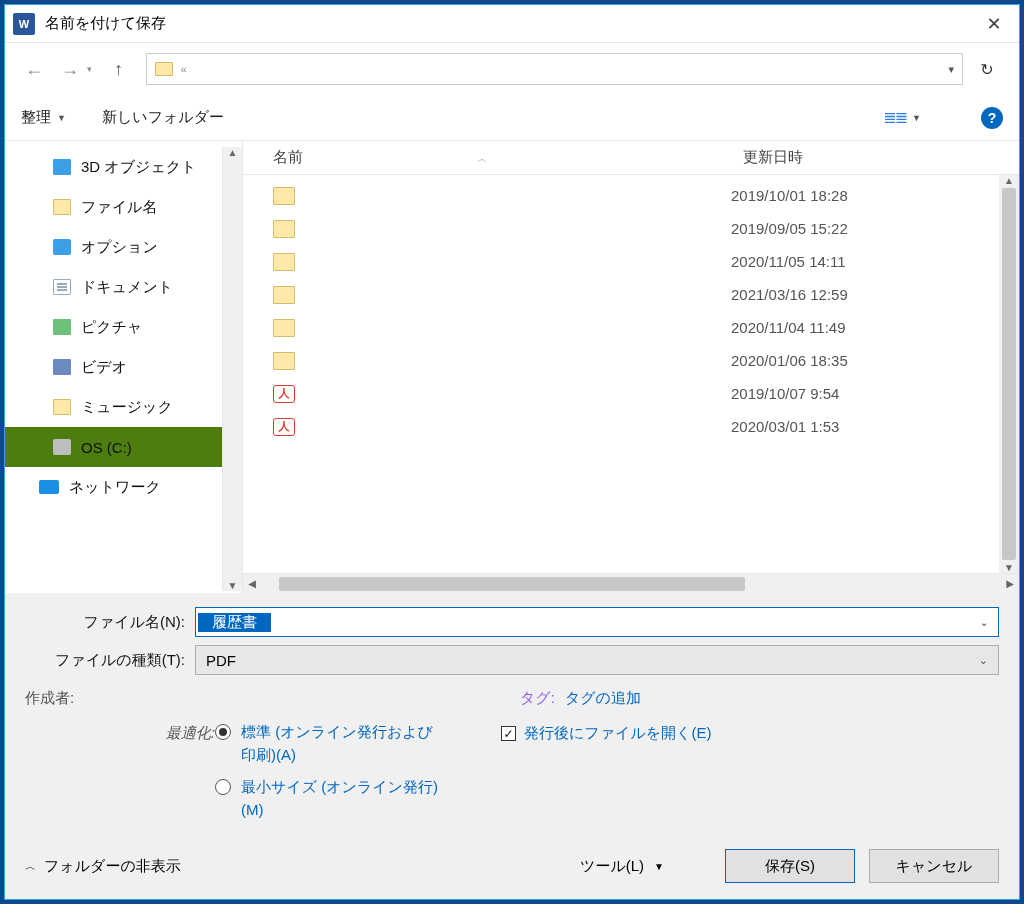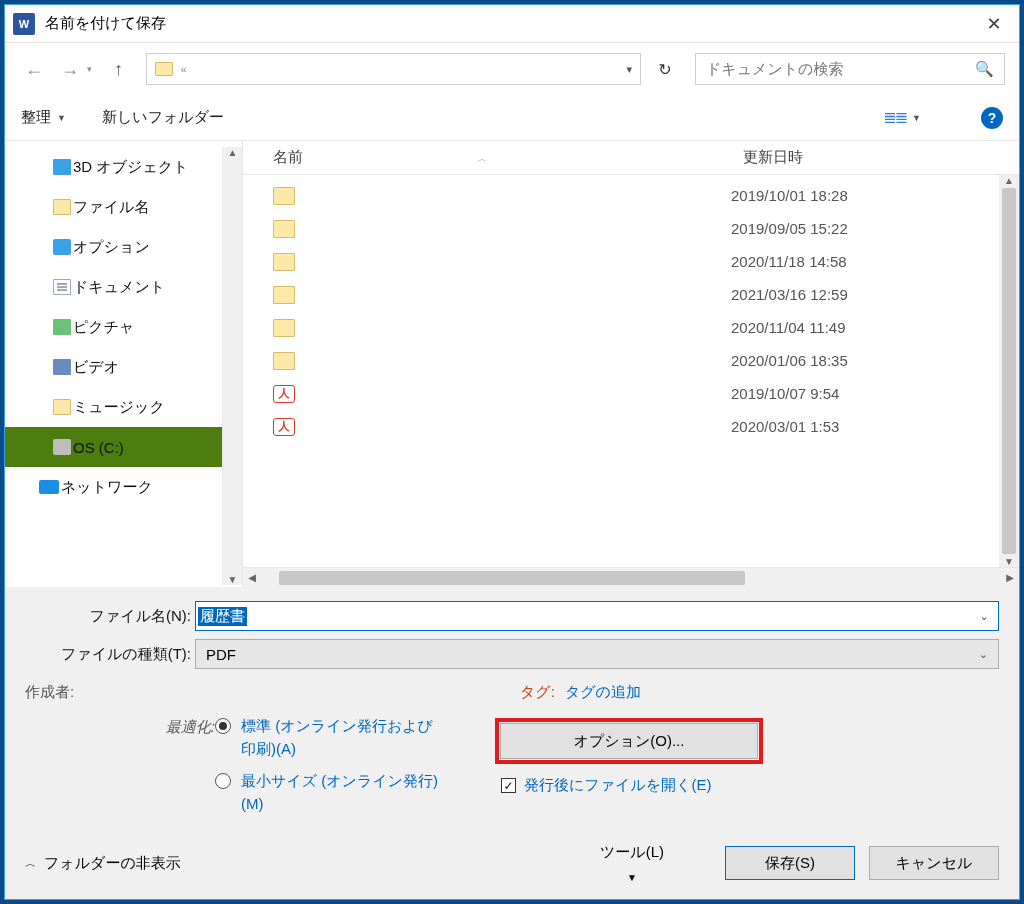--- a/index.html
+++ b/index.html
@@ -65,21 +65,21 @@
     display:flex; align-items:center; justify-content:center; font-size:14px; font-weight:bold; margin-left:24px;
   }
   
   .main { flex:1; display:flex; min-height:0;}
   .tree {
     width: 238px; border-right:1px solid #e7e7e7; padding:6px 0 2px 0;
     display:flex; flex-direction:column; overflow:hidden;
   }
   .tree-list { flex:1;}
   .tree-item {
-    height:40px; display:flex; align-items:center; gap:2px;
+    height:40px; display:flex; align-items:center; gap:10px;
     padding-left:48px; font-size:15px; color:#111;
   }
   .tree-item.sel { background:#4d7c0f;}
   .tree-item.net { padding-left:34px;}
   .tree-ico { width:18px; height:16px; display:inline-block;}
   .ico-folder { background:#ffe9a8; border:1px solid #d9b96b; border-radius:1px;}
   .ico-blue { background:#3aa0e8; border-radius:2px;}
   .ico-doc { background:#fff; border:1px solid #9ab; border-radius:1px; position:relative;}
   .ico-doc::after{content:""; position:absolute; left:3px; right:3px; top:3px; height:2px; background:#9ab; box-shadow:0 3px 0 #9ab, 0 6px 0 #9ab;}
   .ico-pic { background:#6bc07a; border-radius:1px;}
@@ -123,35 +123,35 @@
     height:20px; background:#f0f0f0; display:flex; align-items:center; font-size:10px; color:#666;
     border-top:1px solid #e7e7e7;
   }
   .hscroll .hthumb { height:14px; background:#c7c7c7; border-radius:2px; margin:0 2px; width:60%; margin-left:18px;}
   .hscroll .harr { width:18px; text-align:center;}
   
   .bottom {
     background:#f0f0f0; padding:14px 20px 8px 20px;
   }
   .formrow { display:flex; align-items:center; margin-bottom:8px;}
-  .formrow .lbl { width:170px; text-align:right; padding-right:4px; font-size:15px; color:#111;}
+  .formrow .lbl { width:170px; text-align:right; padding-right:10px; font-size:15px; color:#111;}
   .fn-input {
     flex:1; height:30px; border:1px solid #0067c0; background:#fff; display:flex; align-items:center;
     padding:0 2px 0 2px;
   }
-  .fn-input .seltext { background:#0067c0; color:#fff; padding:0 2px;}
+  .fn-input .seltext { background:#0067c0; color:#fff; padding:0 14px;}
   .fn-input .dd { margin-left:auto; width:24px; text-align:center; color:#555; font-size:11px;}
   .ft-select {
     flex:1; height:30px; border:1px solid #adadad; background:#e7e7e7; display:flex; align-items:center;
     padding:0 10px;
   }
   .ft-select .dd { margin-left:auto; color:#555; font-size:11px;}
   .metarow { display:flex; padding:6px 0 10px 0; font-size:15px;}
   .metarow .author-lbl { width:195px; padding-right:6px; color:#555;}
-  .metarow .tag-lbl { margin-left:300px; color:#c2410c;}
+  .metarow .tag-lbl { margin-left:300px; color:#8b5cf6;}
   .metarow .tag-link { color:#0067c0; margin-left:10px;}
   .optarea { display:flex; padding:6px 0 0 0;}
   .optarea .optleft { width:470px; padding-left:120px;}
   .optarea .optlabel { color:#555; display:inline-block; width:70px; text-align:right; vertical-align:top;font-style:italic;}
   .radio-row { display:flex; align-items:flex-start; gap:10px; margin-bottom:10px; margin-left:70px;}
   .radio-row:first-of-type { margin-top:-22px;}
   .radio {
     width:16px; height:16px; border:1px solid #555; border-radius:50%; margin-top:3px;
     display:flex; align-items:center; justify-content:center; background:#fff;
   }
@@ -170,21 +170,21 @@
   }
   .chk-lbl { color:#0067c0;}
   
   .footer {
     background:#f0f0f0; padding:10px 20px 16px 20px;
     display:flex; align-items:center;
   }
   .hide-folders { display:flex; align-items:center; gap:8px; font-size:15px;}
   .hide-folders .caret { font-size:11px;}
   .footer .flex { flex:1;}
-  .tools { display:flex; align-items:center; gap:10px; margin-right:20px; font-size:15px;flex-direction:column;}
+  .tools { display:flex; align-items:center; gap:10px; margin-right:20px; font-size:15px;}
   .tools .tdrop { font-size:10px;}
   .btn {
     width:130px; height:34px; background:#e1e1e1; border:1px solid #adadad;
     display:flex; align-items:center; justify-content:center; font-size:15px; margin-left:14px;
   }
   .btn.primary { border:1px solid #0067c0;margin-left:41px;}
 </style>
 </head>
 <body>
 
@@ -201,24 +201,20 @@
     <div class="nav-btn">→</div>
     <div class="dropdown-tiny">▾</div>
     <div class="nav-btn enabled">↑</div>
     <div class="addressbar">
       <span class="folder-ico"></span>
       <span class="chev">«</span>
       <span class="spacer"></span>
       <span class="addr-drop">▾</span>
     </div>
     <div class="refresh">↻</div>
-    <div class="searchbox">
-      <span class="ph">ドキュメントの検索</span>
-      <span class="sicon">🔍</span>
-    </div>
   </div>
 
   <div class="toolbar">
     <div class="titem">
       <span>整理</span>
       <span class="tdrop">▼</span>
     </div>
     <div class="titem">
       <span>新しいフォルダー</span>
     </div>
@@ -294,21 +290,21 @@
               <div class="fdate">2019/10/01 18:28</div>
             </div>
             <div class="filerow">
               <div class="fico fico-folder"></div>
               <div class="fname"></div>
               <div class="fdate">2019/09/05 15:22</div>
             </div>
             <div class="filerow">
               <div class="fico fico-folder"></div>
               <div class="fname"></div>
-              <div class="fdate">2020/11/18 14:58</div>
+              <div class="fdate">2020/11/05 14:11</div>
             </div>
             <div class="filerow">
               <div class="fico fico-folder"></div>
               <div class="fname"></div>
               <div class="fdate">2021/03/16 12:59</div>
             </div>
             <div class="filerow">
               <div class="fico fico-folder"></div>
               <div class="fname"></div>
               <div class="fdate">2020/11/04 11:49</div>
@@ -372,23 +368,20 @@
         <div class="radio-row">
           <div class="radio checked"></div>
           <div class="radio-lbl">標準 (オンライン発行および印刷)(A)</div>
         </div>
         <div class="radio-row">
           <div class="radio"></div>
           <div class="radio-lbl">最小サイズ (オンライン発行)(M)</div>
         </div>
       </div>
       <div class="optright">
-        <div class="opt-btn-wrap">
-          <div class="opt-btn">オプション(O)...</div>
-        </div>
         <div class="chk-row">
           <div class="chk">✓</div>
           <div class="chk-lbl">発行後にファイルを開く(E)</div>
         </div>
       </div>
     </div>
   </div>
 
   <div class="footer">
     <div class="hide-folders">

